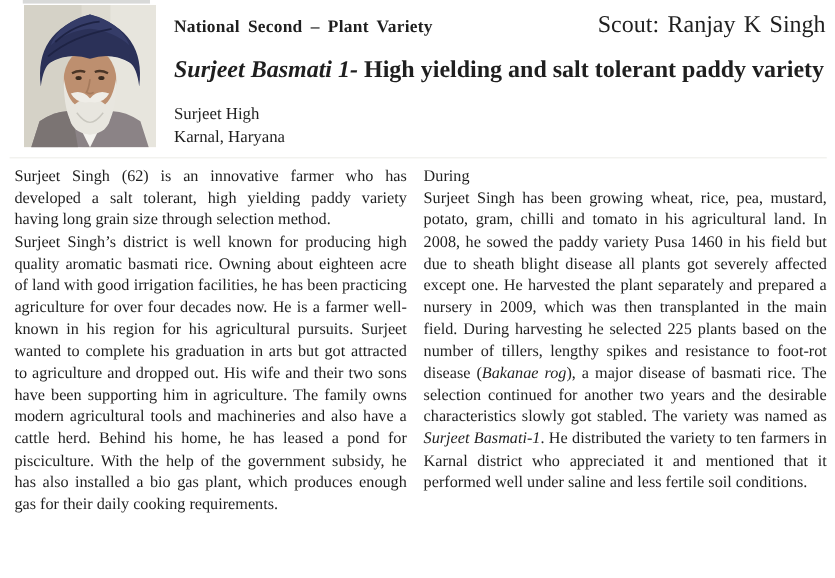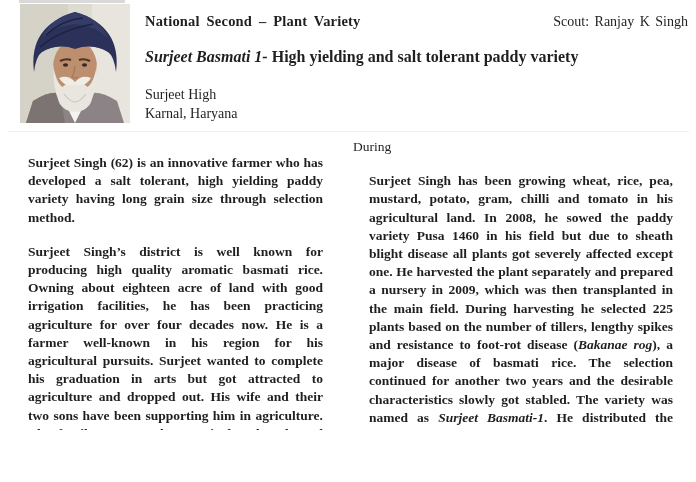--- a/index.html
+++ b/index.html
@@ -23,39 +23,39 @@
   }
 
   .header-text {
     position: absolute; left: 145px; top: 12px; right: 8px;
   }
   .award-row { display: flex; justify-content: space-between; align-items: baseline; }
   .award-title {
     font-weight: bold; font-size: 14.5px; line-height: 18px;
     word-spacing: 3px; letter-spacing: .2px;
   }
-  .scout { font-size: 14px; line-height: 18px; word-spacing: 2px; }
-  .subtitle { margin-top: 17px; font-weight: bold; font-size: 16px; line-height: 18px; }
+  .scout { font-size: 20px; line-height: 18px; word-spacing: 2px; }
+  .subtitle { margin-top: 17px; font-weight: bold; font-size: 20px; line-height: 18px; }
   .subtitle .it { font-style: italic; }
   .farmer-name { margin-top: 19px; font-size: 14px; line-height: 19px; }
   .farmer-location { font-size: 14px; line-height: 19px; }
 
   .divider {
     position: absolute; top: 131px; left: 8px; right: 7px;
     border: none; border-top: 1px solid #efefec; margin: 0;
   }
 
   .columns {
     position: absolute; top: 138px; left: 12px; right: 7px;
     display: flex; gap: 14px;
   }
   .col { font-size: 13.5px; line-height: 18.2px; }
   .col.left  { width: 327px; flex: 0 0 auto; }
   .col.right { flex: 1 1 auto; }
-  .col p { margin: 16px; text-align: justify; font-weight: bold; }
+  .col p { margin: 0; text-align: justify; }
   .heading {
     font-size: 13.5px; font-weight: normal; line-height: 18.2px;
     margin: 14px 0 0 0;
   }
   .heading.first { margin-top: 0; }
   .col i { font-style: italic; }
 </style>
 </head>
 <body>
 

